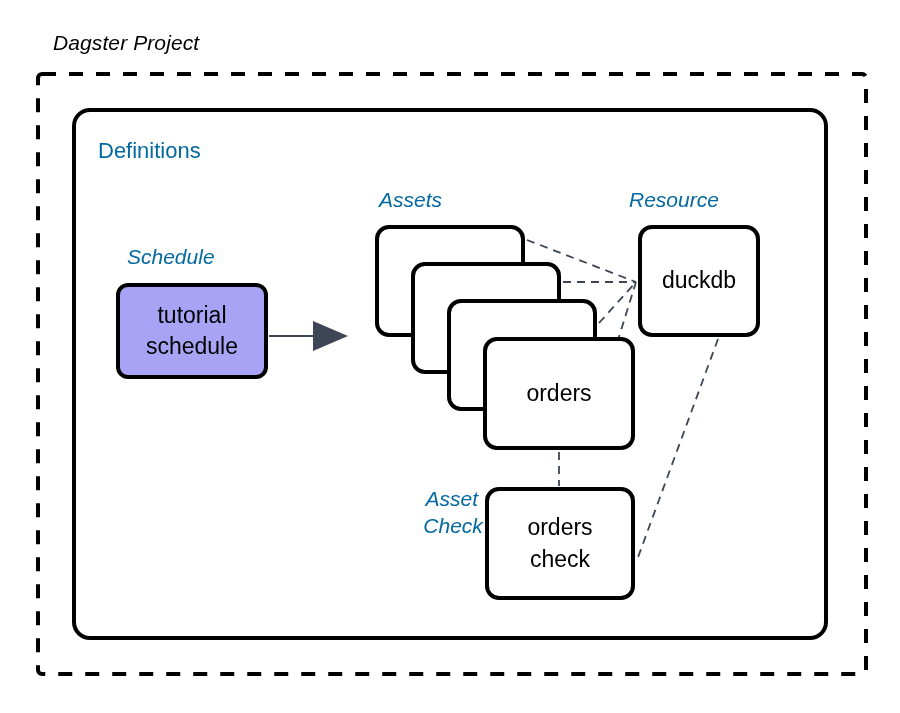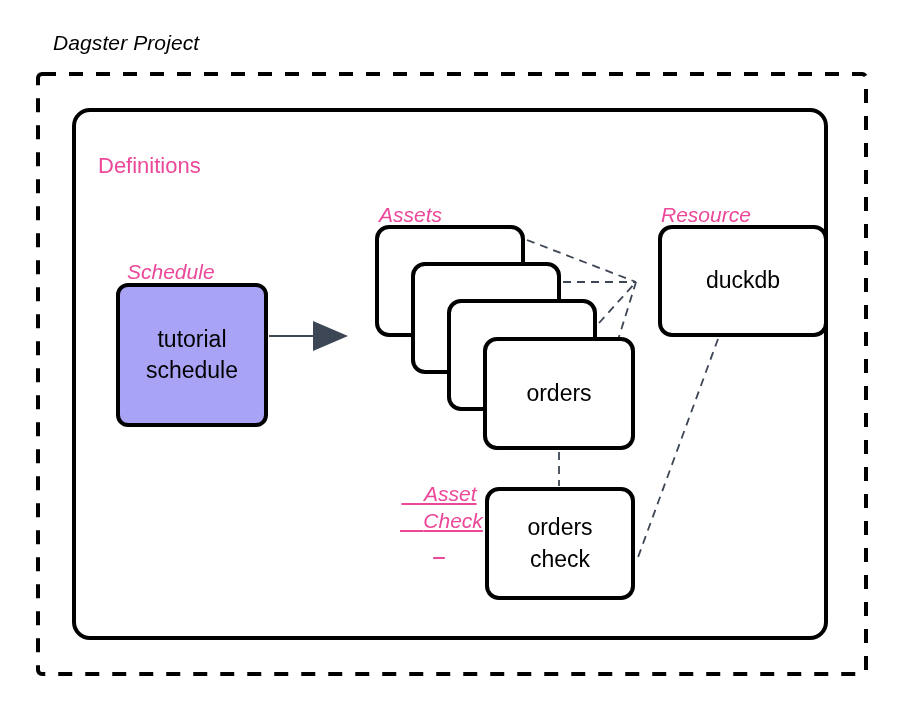--- a/index.html
+++ b/index.html
@@ -39,59 +39,57 @@
     font-size: 23px;
     line-height: 1.35;
     color: #000000;
     text-align: center;
   }
   .node .line-text { display: block; }
   .label {
     position: absolute;
     font-style: italic;
     font-size: 21px;
-    color: #ec4899;
+    color: #0369a1;
     white-space: pre;
     line-height: 1.28;
-    margin-top: 15px;
   }
   .label.plain { font-style: normal; }
   #project-title {
     position: absolute;
     left: 53px;
     top: 31px;
     font-style: italic;
     font-size: 21px;
     letter-spacing: 0.1px;
   }
   #definitions-label {
     left: 98px;
     top: 137px;
     font-size: 22px;
   }
   #assets-label   { left: 379px; top: 187px; }
-  #resource-label { left: 661px; top: 187px; }
+  #resource-label { left: 629px; top: 187px; }
   #schedule-label { left: 127px; top: 244px; }
   #assetcheck-label {
     left: 400px;
-    top: 439px;
-    text-align: center;
+    top: 459px;
+    text-align: right;
     width: 78px;
-    text-decoration: underline;
   }
   #schedule-node {
-    left: 116px; top: 283px; width: 152px; height: 144px;
+    left: 116px; top: 283px; width: 152px; height: 96px;
     background: #a9a3f5;
     border-radius: 12px;
   }
   #asset-card-1 { left: 375px; top: 225px; width: 150px; height: 112px; z-index: 2; }
   #asset-card-2 { left: 411px; top: 262px; width: 150px; height: 112px; z-index: 3; }
   #asset-card-3 { left: 447px; top: 299px; width: 150px; height: 112px; z-index: 4; }
   #asset-card-4 { left: 483px; top: 337px; width: 152px; height: 113px; z-index: 5; }
-  #resource-node { left: 638px; top: 225px; width: 170px; height: 112px; z-index: 2; margin-left: 20px; }
+  #resource-node { left: 638px; top: 225px; width: 122px; height: 112px; z-index: 2; }
   #assetcheck-node { left: 485px; top: 487px; width: 150px; height: 113px; z-index: 5; }
 </style>
 </head>
 <body>
 
 <div id="canvas">
 
   <div id="project-title">Dagster Project</div>
 
   <svg class="svg-layer" viewBox="0 0 900 713" xmlns="http://www.w3.org/2000/svg">

